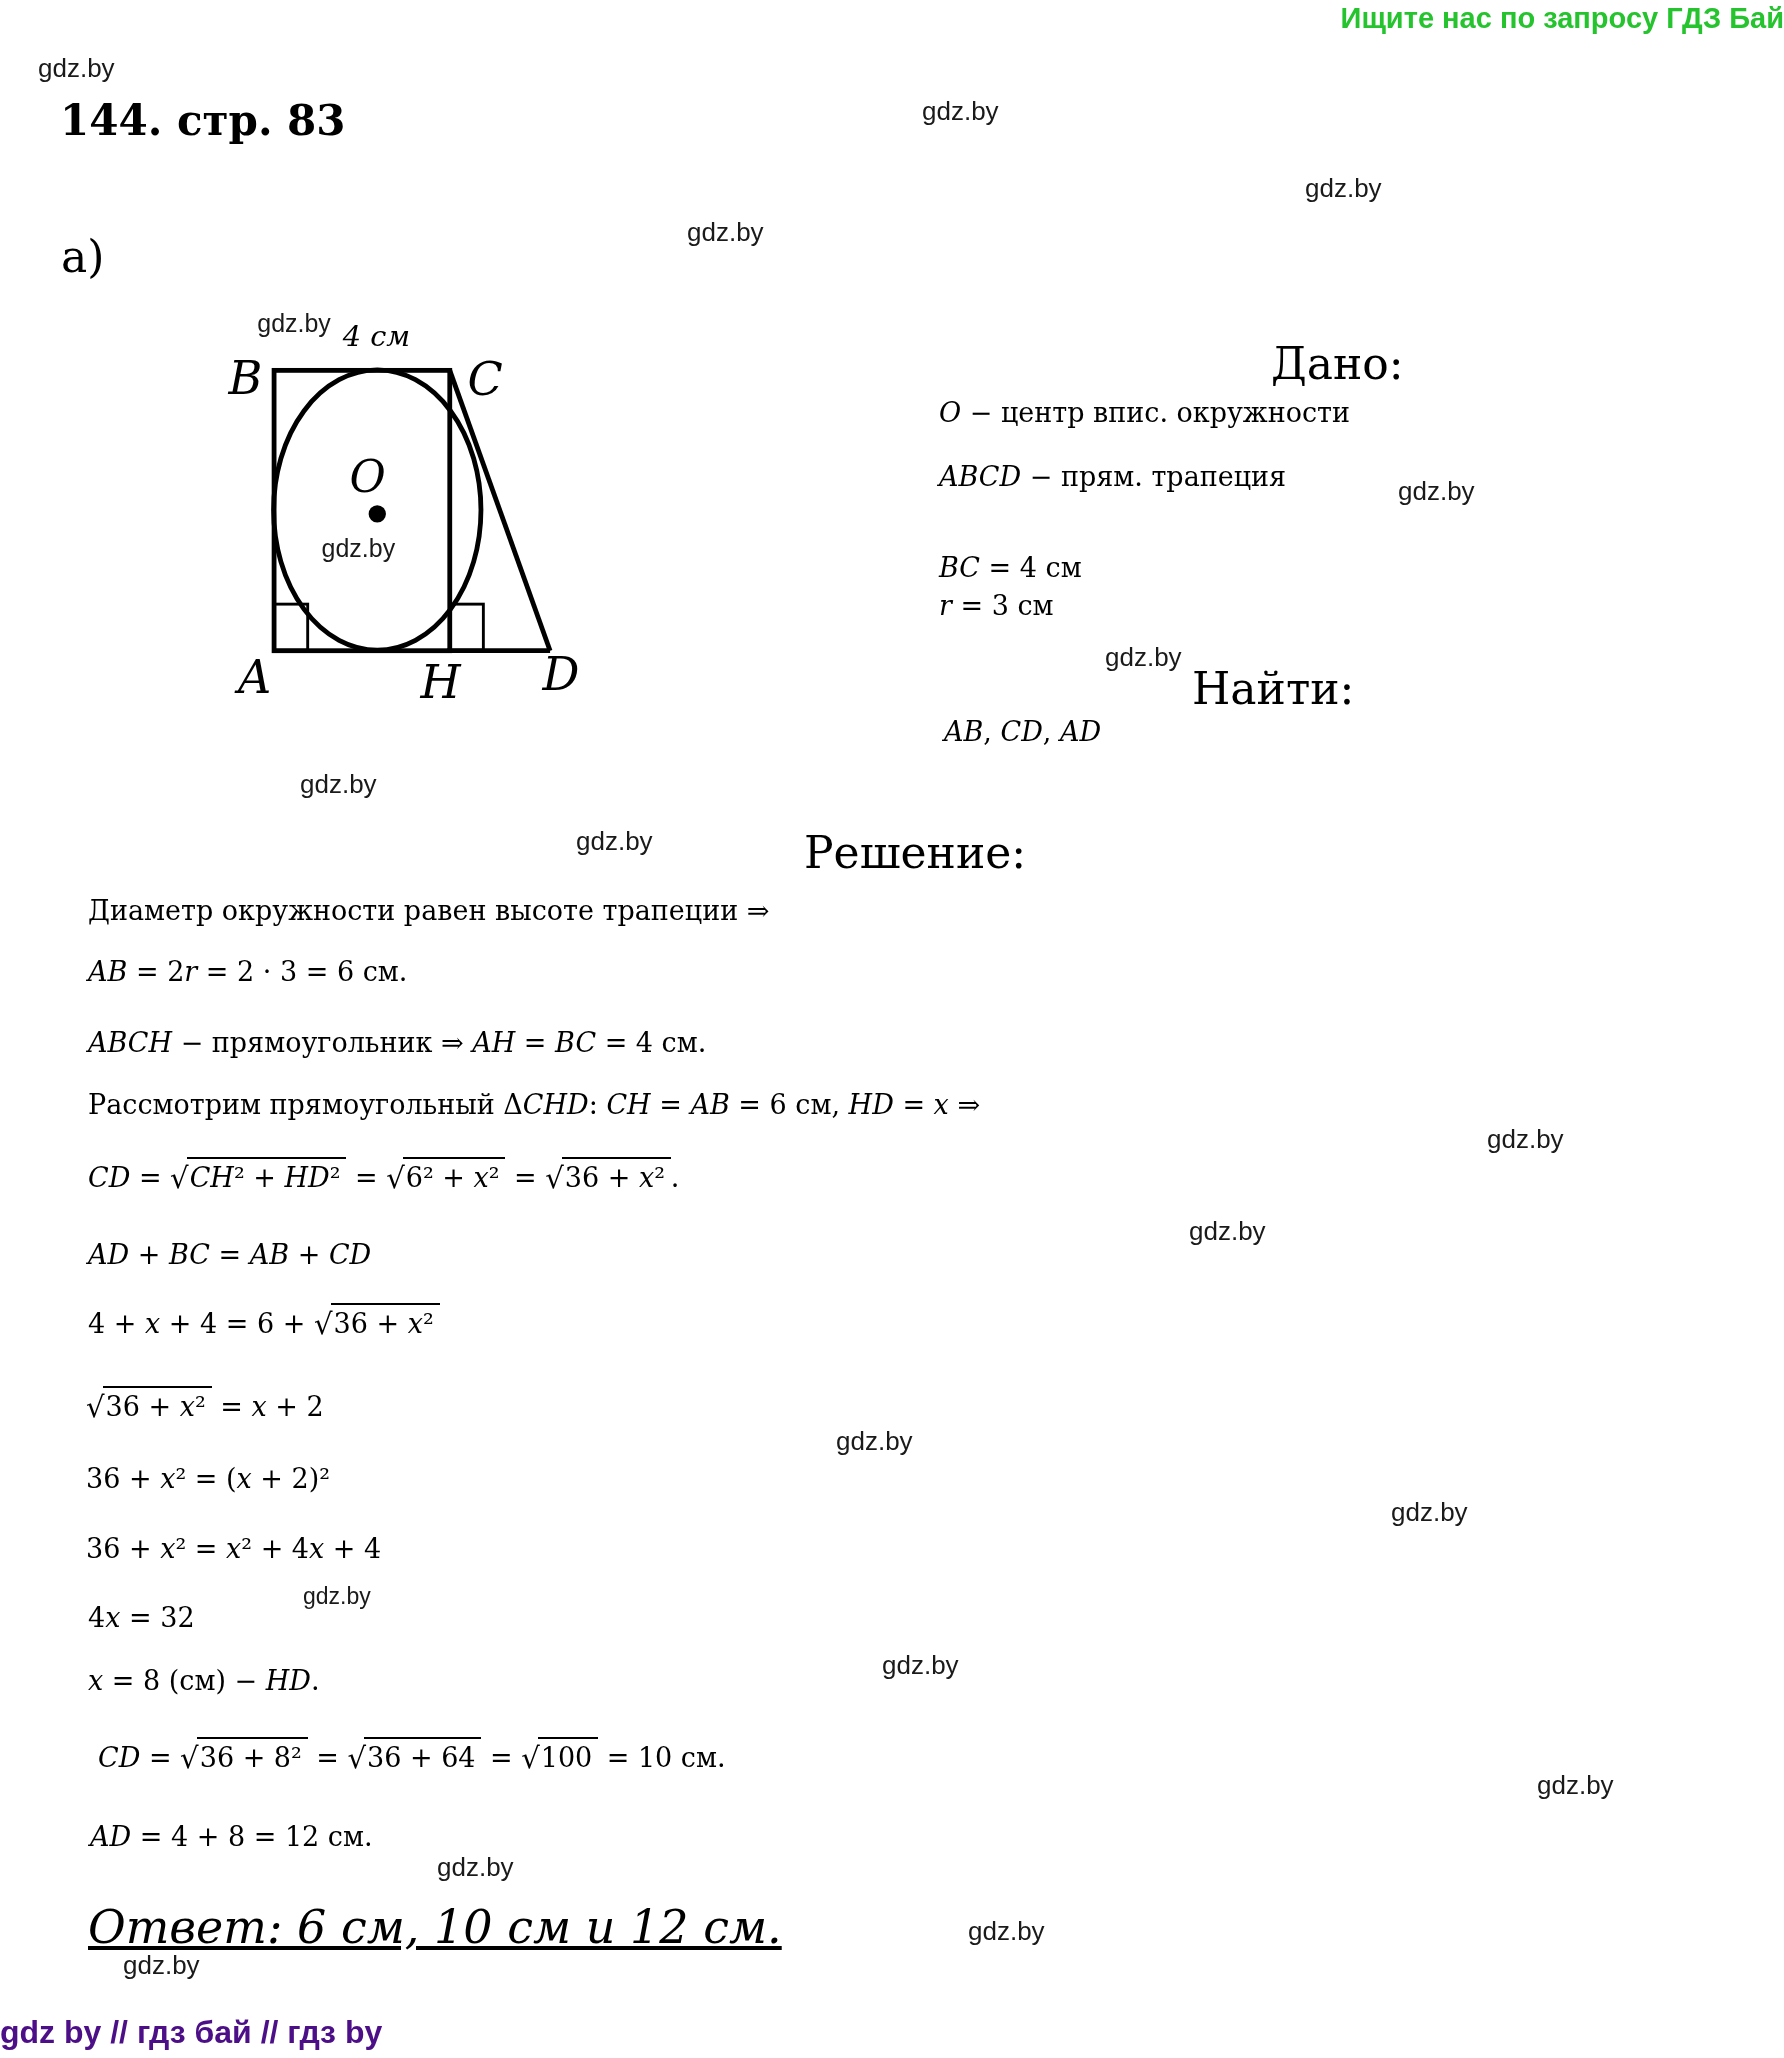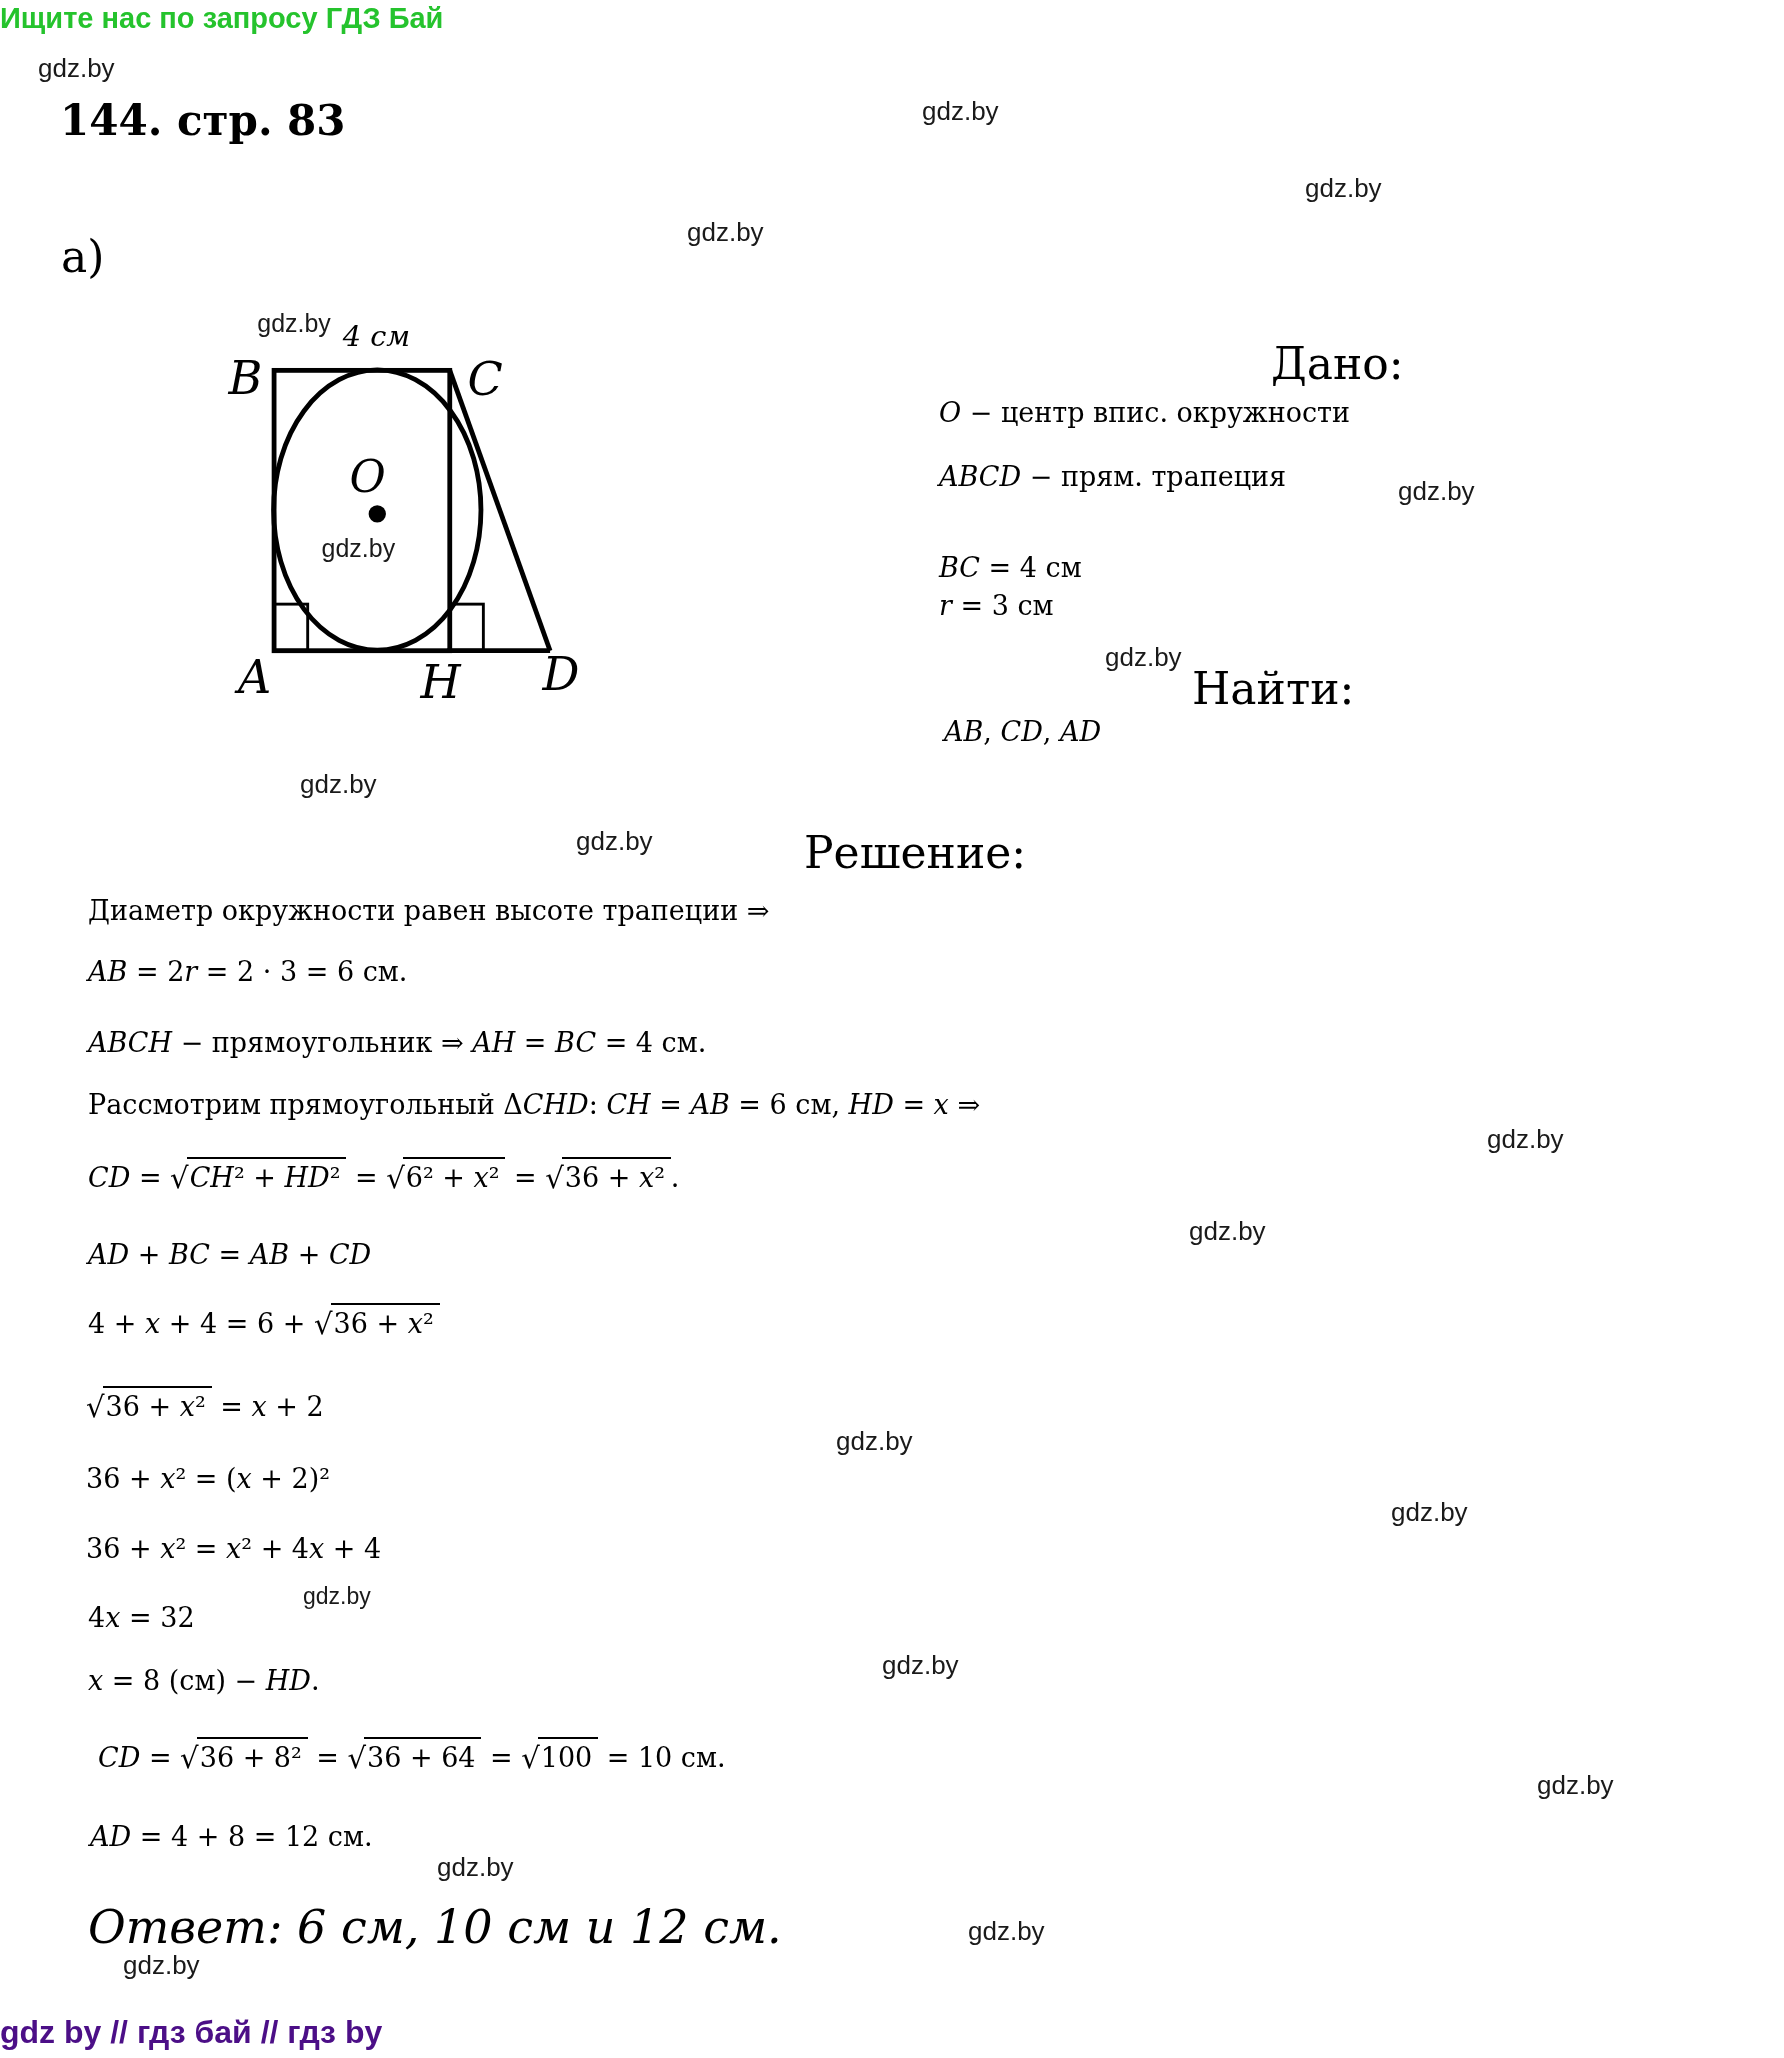--- a/index.html
+++ b/index.html
@@ -1,30 +1,30 @@
 <!DOCTYPE html>
 <html><head>
 <meta charset="utf-8">
 <style>
   html,body{margin:0;padding:0;}
   body{width:1784px;height:2059px;background:#ffffff;position:relative;overflow:hidden;
        font-family:"DejaVu Serif", serif;color:#000;}
   .abs{position:absolute;white-space:nowrap;}
-  .banner{left:0;right:0;top:1.9px;text-align:left;
+  .banner{left:0;right:0;top:1.9px;text-align:right;
           font-family:"Liberation Sans", sans-serif;font-size:29px;font-weight:bold;}
   .doc-title{left:60px;top:96px;font-size:42px;font-weight:bold;}
   .part{left:61px;top:231px;font-size:44px;}
   .wm{font-family:"Liberation Sans", sans-serif;font-size:26px;color:#1a1a1a;}
   .wm.small{font-size:23px;}
   .head{font-size:44px;margin-top:37px;}
   .mline{font-size:27px;line-height:1.25;margin-top:31px;}
   .it{font-style:italic;}
   .rad{display:inline-block;font-size:1.08em;vertical-align:-0.04em;}
   .bar{display:inline-block;border-top:2.9px solid #000;padding:1.9px 5.8px 0 2.9px;margin-left:-1.9px;}
-  .answer{left:88px;top:1900px;font-size:46px;font-style:italic;}
+  .answer{left:88px;top:1900px;font-size:46px;font-style:italic;text-decoration:underline;}
   .footer{left:0;right:0;top:2014px;text-align:left;
           font-family:"Liberation Sans", sans-serif;font-size:32px;font-weight:bold;}
   svg text{font-family:"DejaVu Serif", serif;}
   svg .wmtxt{font-family:"Liberation Sans", sans-serif;font-style:normal;}
 </style>
 </head>
 <body>
 
 <div class="abs banner" style="color: rgb(37, 195, 45);">Ищите нас по запросу ГДЗ Бай</div>
 

